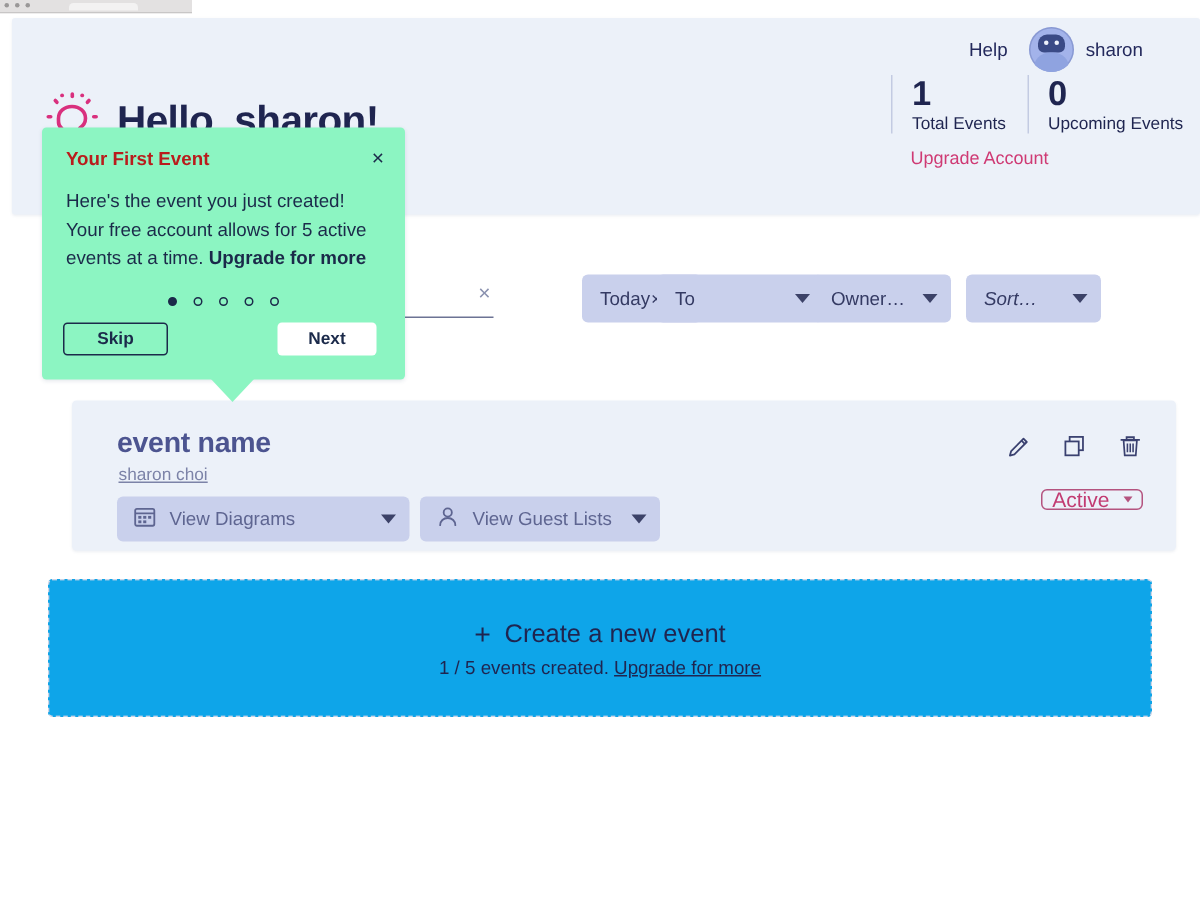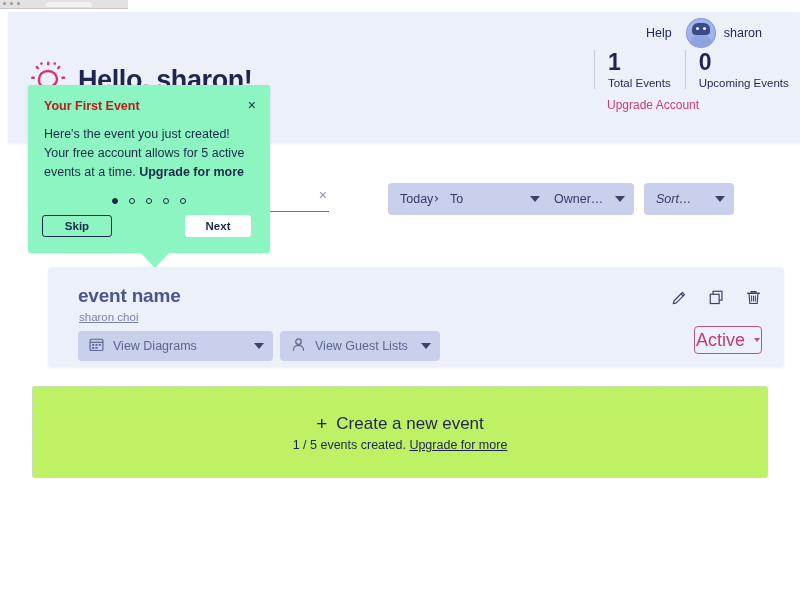--- a/index.html
+++ b/index.html
@@ -279,49 +279,49 @@
     right: 22px; top: 22px;
     display: flex;
     gap: 20px;
     align-items: center;
   }
   .icon-btn { cursor: pointer; line-height: 0; }
 
   .status-badge {
     position: absolute;
     right: 22px; top: 59px;
-    width: 68px; height: 28px;
+    width: 68px; height: 14px;
     border: 1px solid #b4537f;
     border-radius: 4px;
     background: transparent;
     display: flex;
     align-items: center;
     justify-content: center;
     gap: 9px;
-    font-size: 18px;
+    font-size: 14px;
     color: #c23b72;
     cursor: pointer;
     box-sizing: border-box;
   }
   .status-badge .caret-sm {
     width: 0; height: 0;
     border-left: 3.5px solid transparent;
     border-right: 3.5px solid transparent;
     border-top: 4.5px solid #b4537f;
   }
 
   
   .create-box {
     position: absolute;
     left: 32px; top: 377px;
     width: 736px;
     height: 92px;
     border: 1.5px dashed #ccd4e6;
     border-radius: 3px;
-    background: #bef264;
+    background: #0ea5e9;
     box-sizing: border-box;
     cursor: pointer;
   }
   .create-title {
     position: absolute;
     left: 0; right: 0; top: 26px;
     text-align: center;
     font-size: 17px;
     color: #1f2550;
   }

